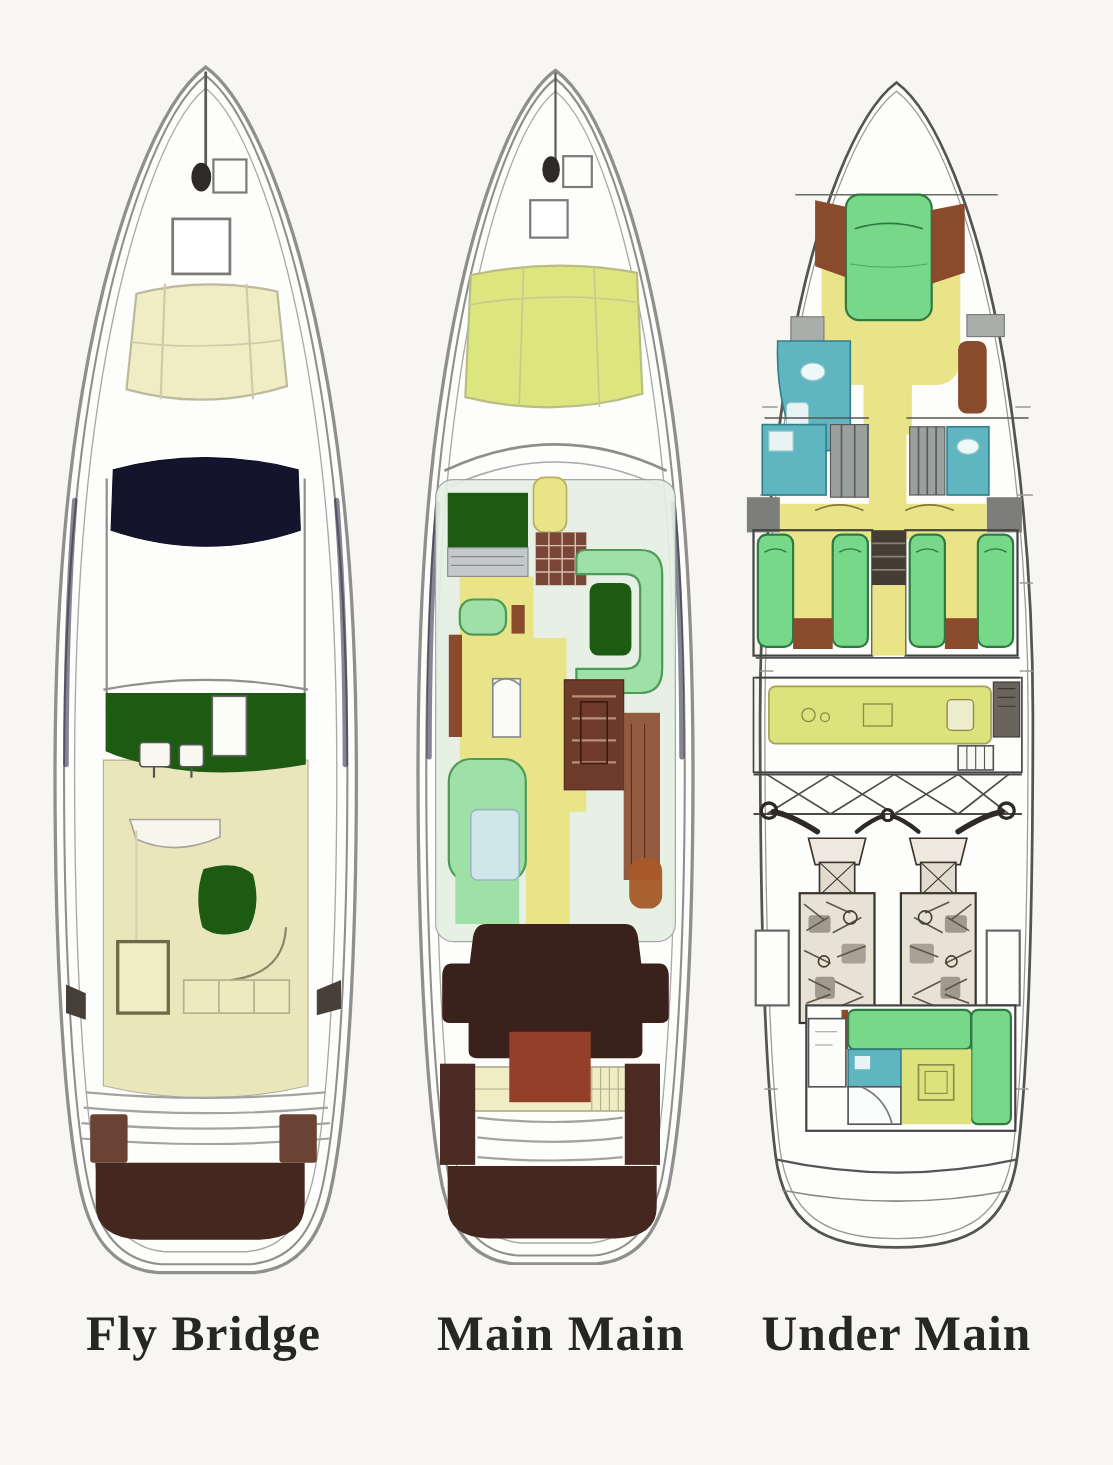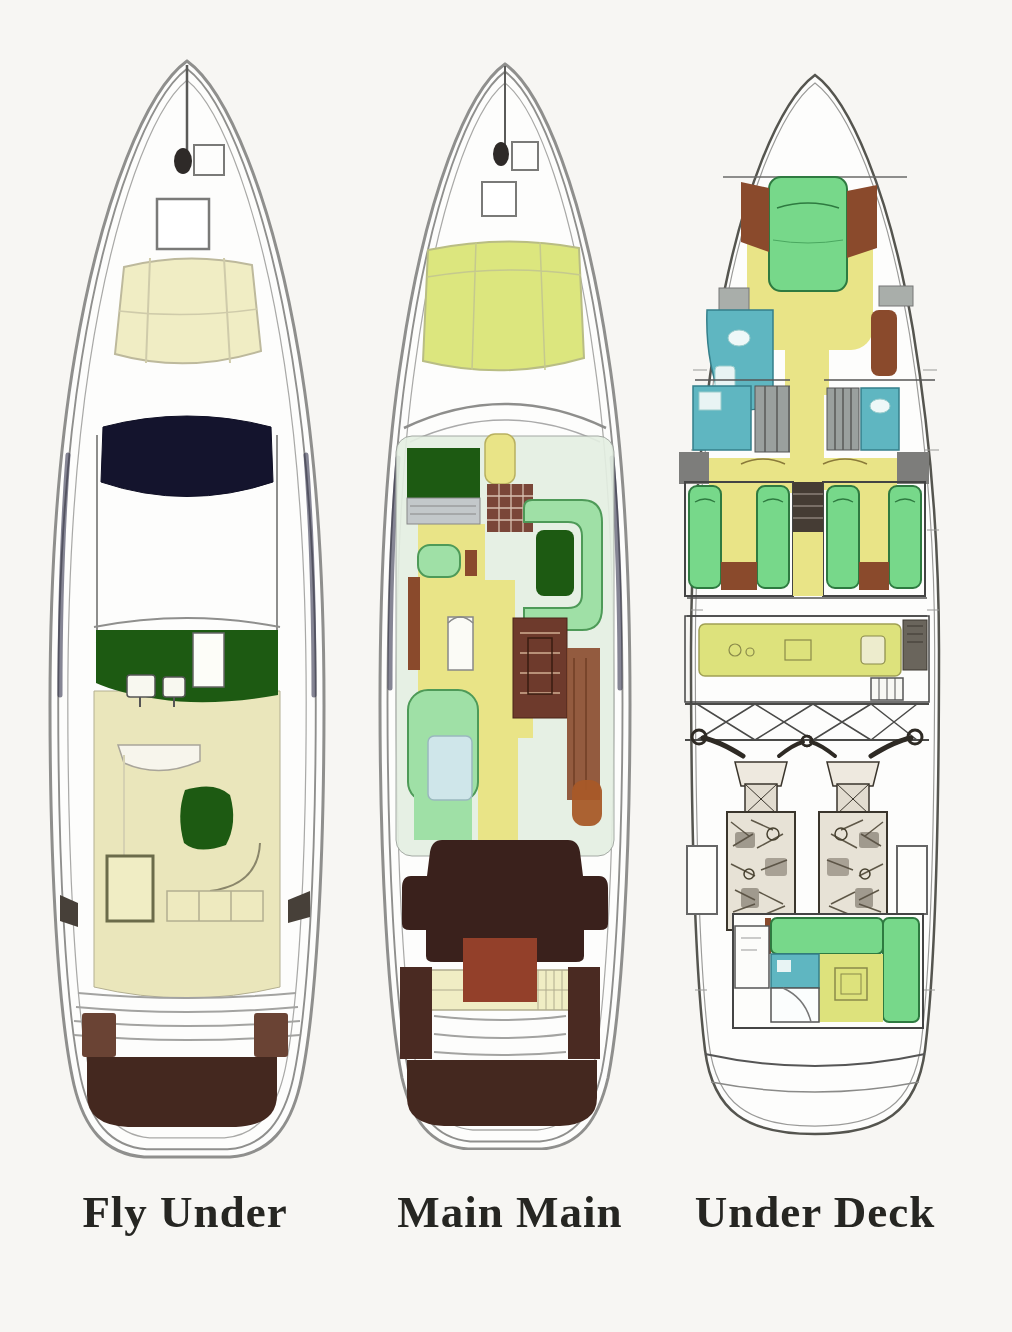--- a/index.html
+++ b/index.html
@@ -279,17 +279,17 @@
         <rect x="70" y="856" width="34" height="62" class="white-box"></rect>
         <path d="M76,868 h20 M76,880 h16" stroke="#999" stroke-width="1"></path>
       </g>
       <g>
         <path d="M40,984 Q150,1008 260,984" stroke="#555" stroke-width="2" fill="none"></path>
         <path d="M46,1012 Q150,1032 254,1012" stroke="#8a8a88" stroke-width="1.5" fill="none"></path>
       </g>
     </svg>
   </figure>
 
-  <div class="caption" style="left:30px;width:310px;">Fly Under</div>
+  <div class="caption" style="left:30px;width:310px;">Fly Bridge</div>
   <div class="caption" style="left:370px;width:280px;">Main Main</div>
-  <div class="caption" style="left:665px;width:300px;">Under Deck</div>
+  <div class="caption" style="left:665px;width:300px;">Under Main</div>
 
 </div>
 
 </body></html>

